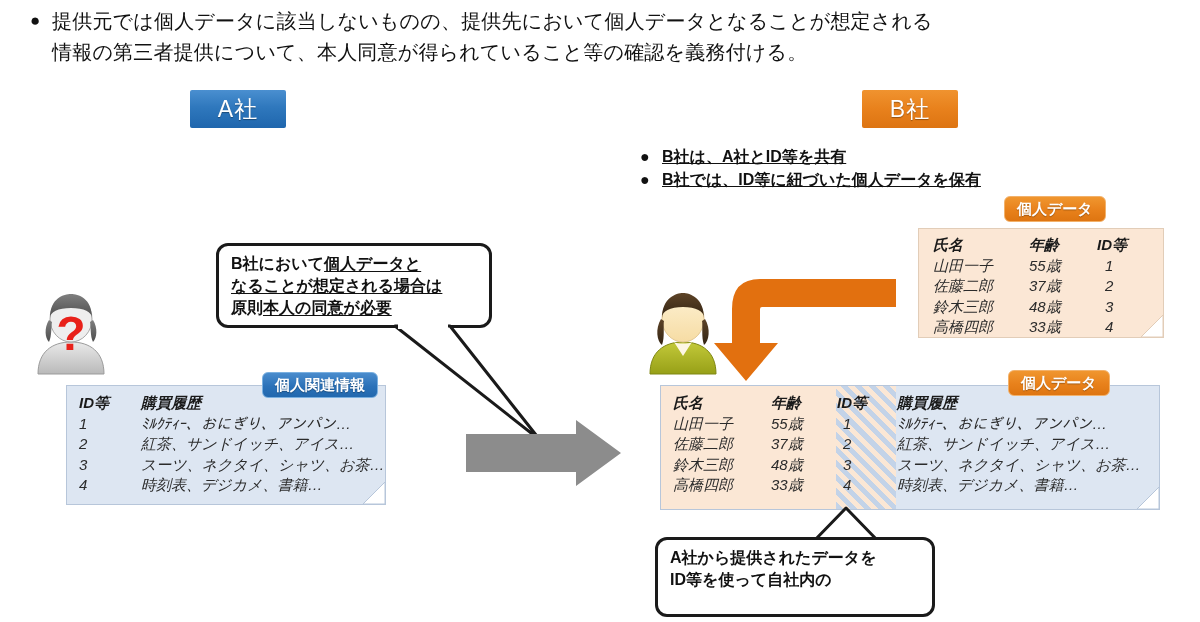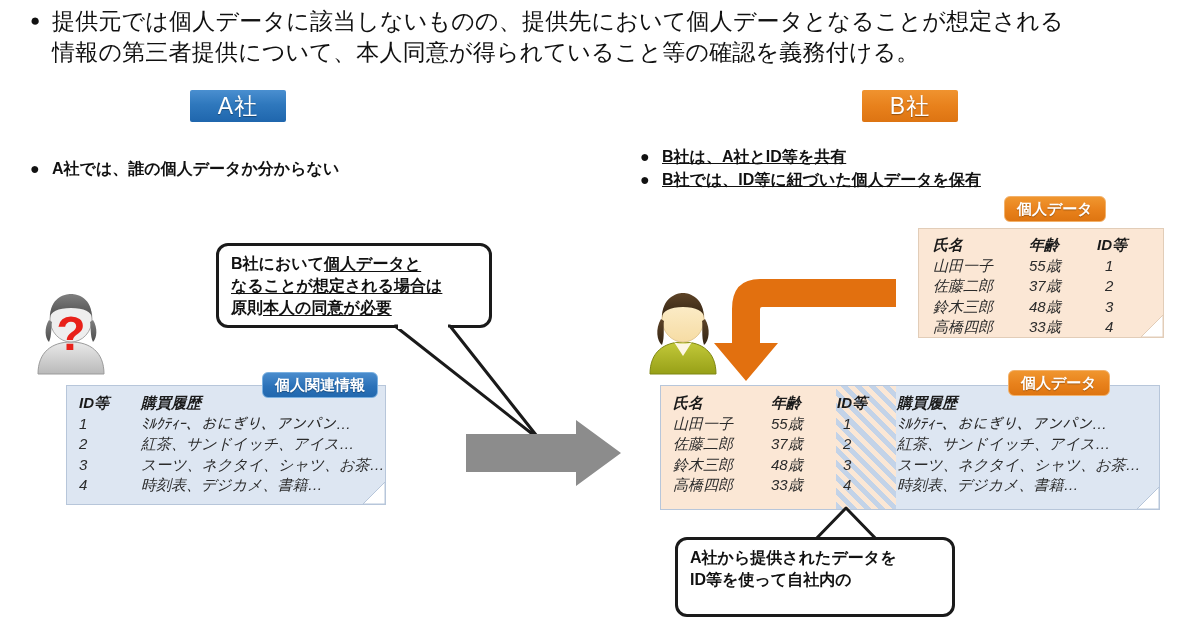--- a/index.html
+++ b/index.html
@@ -7,25 +7,25 @@
     width:1200px;height:622px;background:#ffffff;overflow:hidden;
     font-family:"Liberation Sans","DejaVu Sans",sans-serif;
     color:#111;position:relative;
   }
   #stage{position:relative;width:1200px;height:622px;}
 
   
   .hdr{position:absolute;left:30px;top:6px;width:1140px;}
   .hdr-row{display:flex;align-items:flex-start;}
   .hdr-dot{width:22px;flex:0 0 22px;font-size:17px;line-height:30px;color:#111;text-align:left;}
-  .hdr-text{font-size:23px;line-height:31px;letter-spacing:.2px;color:#111;}
+  .hdr-text{font-size:20px;line-height:31px;letter-spacing:.2px;color:#111;}
 
   
   .co-badge{
-    position:absolute;width:96px;height:32px;border-radius:2px;
+    position:absolute;width:96px;height:38px;border-radius:2px;
     display:flex;align-items:center;justify-content:center;
     color:#ffffff;font-size:23px;letter-spacing:1px;
     text-shadow:0 1px 1px rgba(0,0,0,.35);
   }
   #badge-a{left:190px;top:90px;background:linear-gradient(180deg,#4a8fd0 0%,#2f78bd 45%,#1f66ad 100%);}
   #badge-b{left:862px;top:90px;background:linear-gradient(180deg,#f0932f 0%,#e8811c 50%,#dd7412 100%);}
 
   
   .sb{position:absolute;font-size:16px;font-weight:bold;color:#111;line-height:23px;}
   .sb .dot{display:inline-block;width:22px;}
@@ -72,23 +72,20 @@
       <div>
         <div class="hdr-text">提供元では個人データに該当しないものの、提供先において個人データとなることが想定される</div>
         <div class="hdr-text">情報の第三者提供について、本人同意が得られていること等の確認を義務付ける。</div>
       </div>
     </div>
   </div>
 
   <div class="co-badge" id="badge-a">A社</div>
   <div class="co-badge" id="badge-b">B社</div>
 
-  <div class="sb" id="bullets-a">
-    <div><span class="dot">●</span><span>A社では、誰の個人データか分からない</span></div>
-  </div>
   <div class="sb" id="bullets-b">
     <div><span class="dot">●</span><span>B社は、A社とID等を共有</span></div>
     <div><span class="dot">●</span><span>B社では、ID等に紐づいた個人データを保有</span></div>
   </div>
 
   <div class="person" style="left:28px;top:286px;width:86px;height:92px;">
     <svg width="86" height="92" viewBox="0 0 86 92">
       <defs>
         <linearGradient id="gA" x1="0" y1="0" x2="0" y2="1">
           <stop offset="0" stop-color="#e9e9e9"></stop>
@@ -279,18 +276,18 @@
         <polygon points="0,22 22,22 22,0" fill="#ffffff" stroke="#b7c6da" stroke-width="1"></polygon>
       </svg>
     </div>
   </div>
   <div class="tag orange" style="left:1008px;top:370px;">個人データ</div>
 
   <svg class="svg-abs" width="1200" height="622">
     <polygon points="846,508 812,543 880,543" fill="#ffffff" stroke="#1a1a1a" stroke-width="3" stroke-linejoin="round"></polygon>
     <rect x="815" y="538" width="62" height="10" fill="#ffffff"></rect>
   </svg>
-  <div class="callout" id="callout-bottom" style="left:655px;top:537px;width:280px;height:80px;margin-left:20px;">
+  <div class="callout" id="callout-bottom" style="left:655px;top:537px;width:280px;height:80px;">
     <div class="line">A社から提供されたデータを</div>
     <div class="line">ID等を使って自社内の</div>
   </div>
 
 </div>
 
 </body></html>

